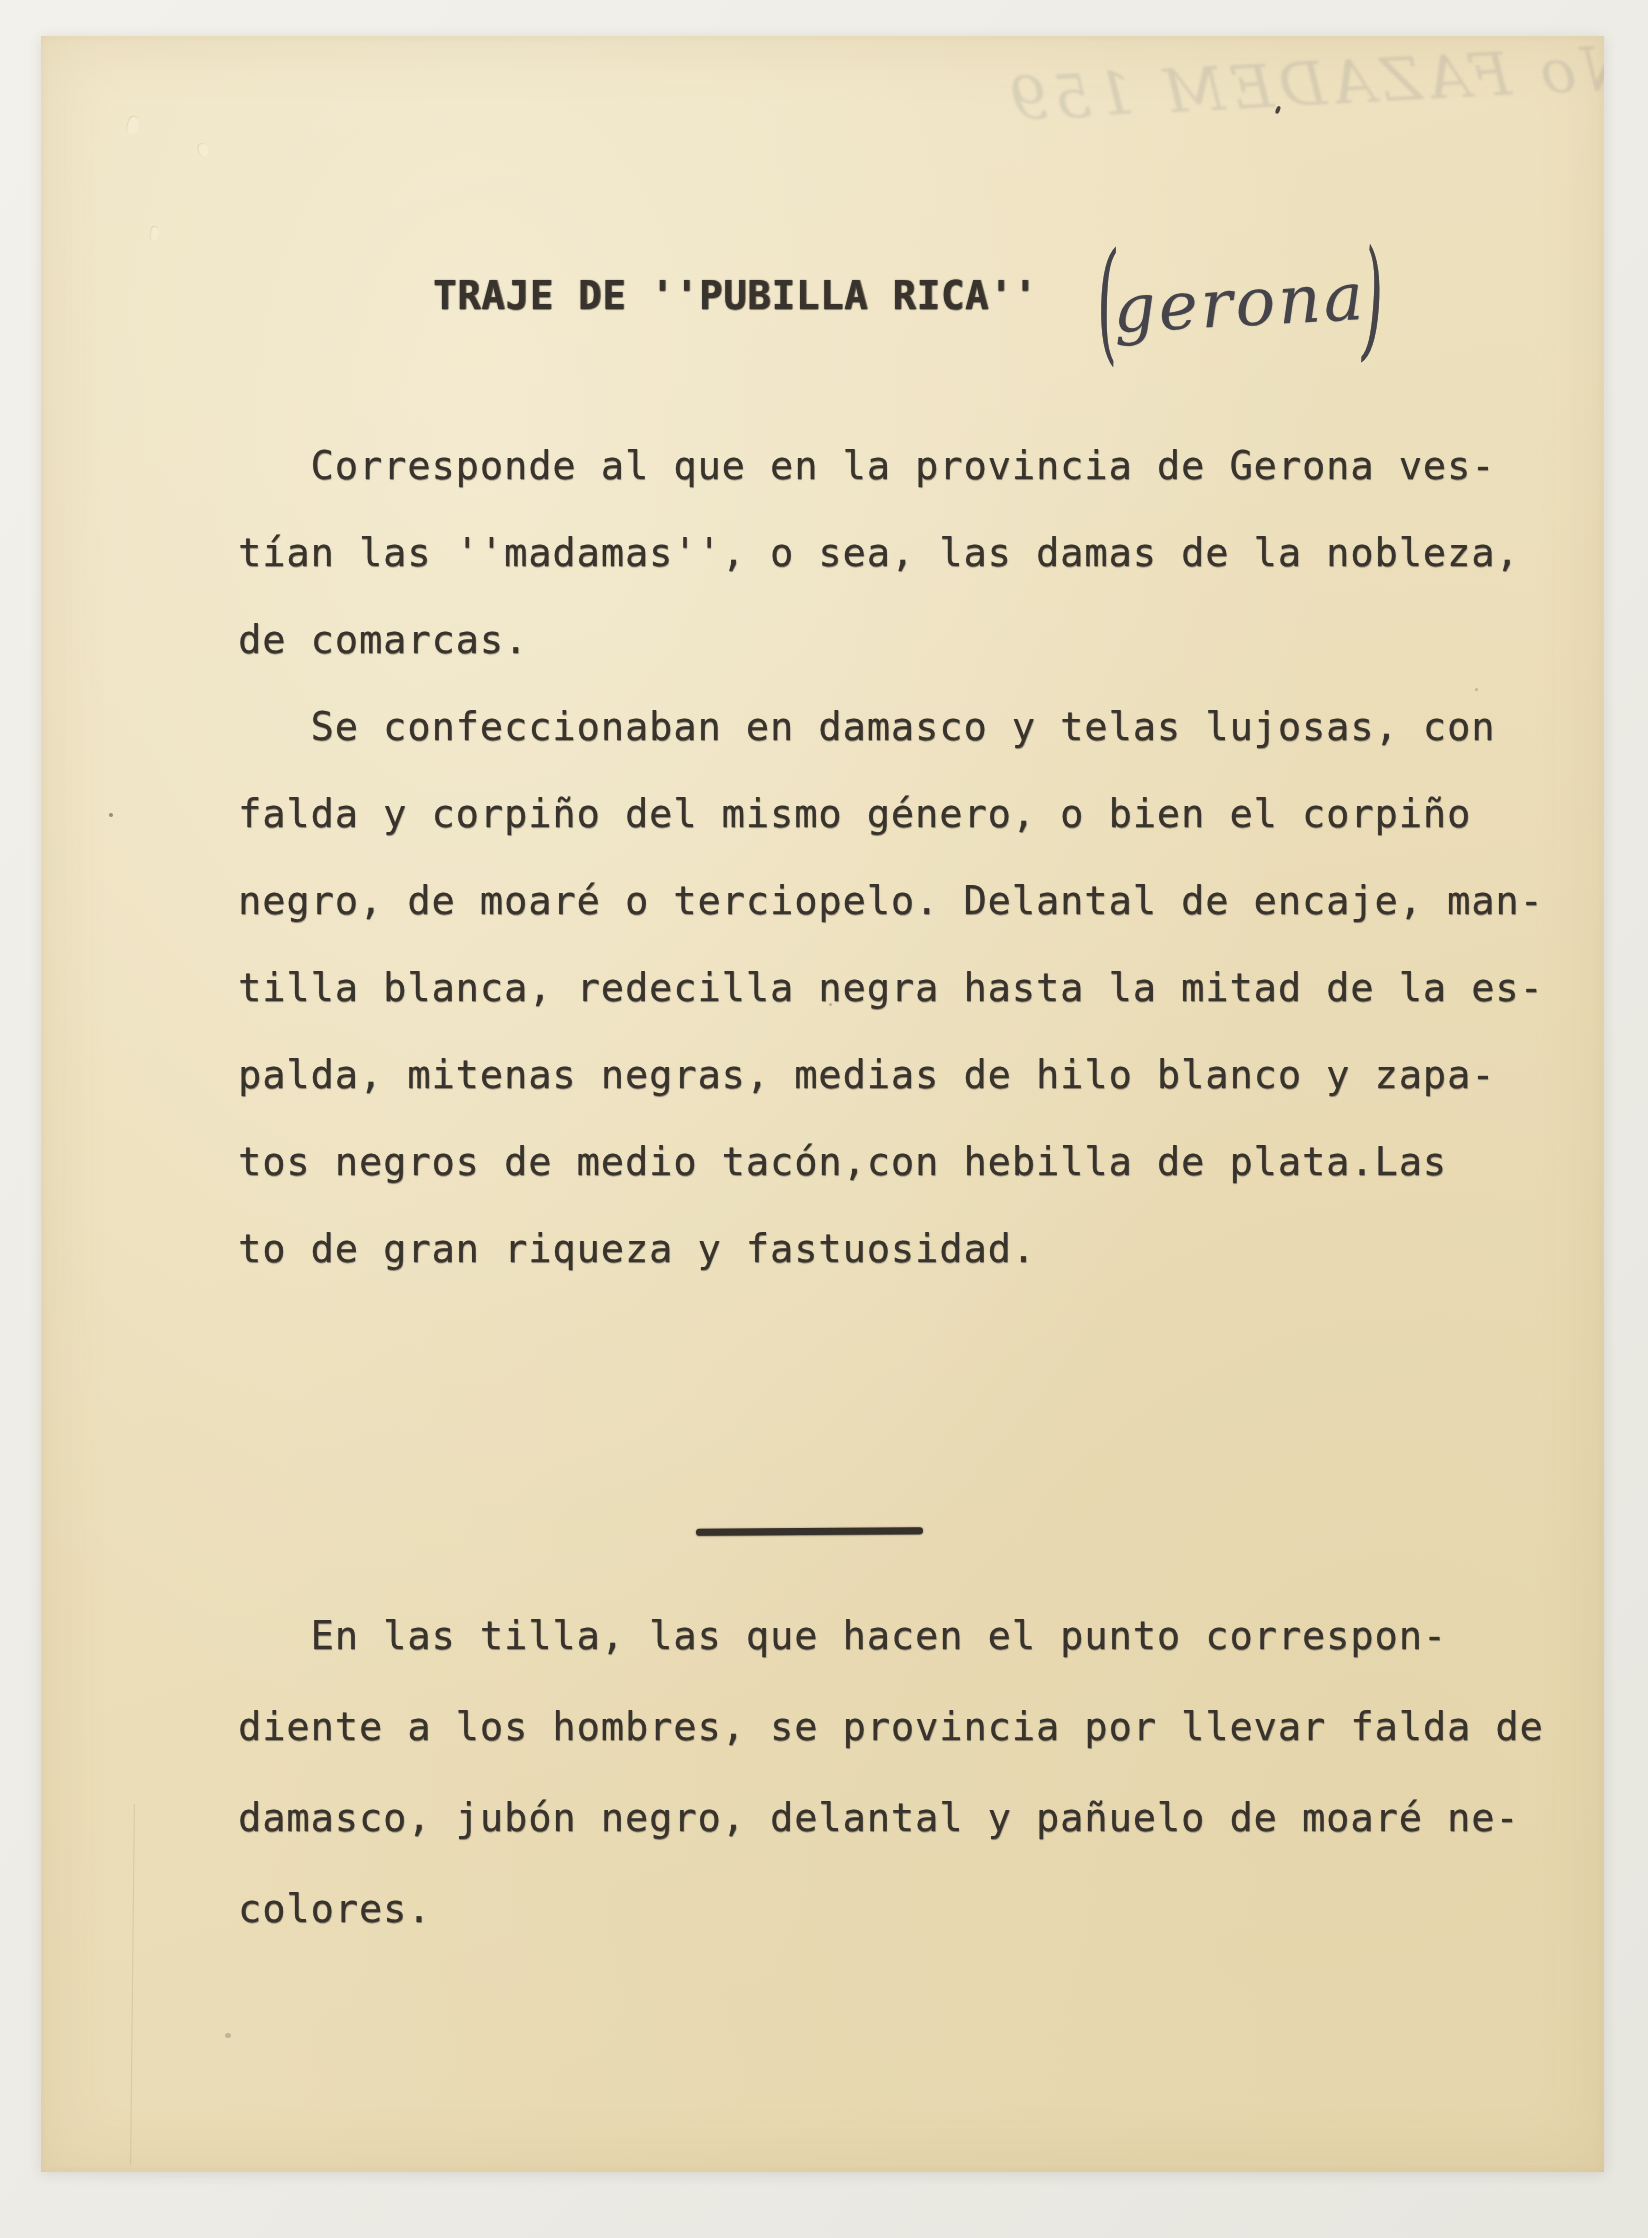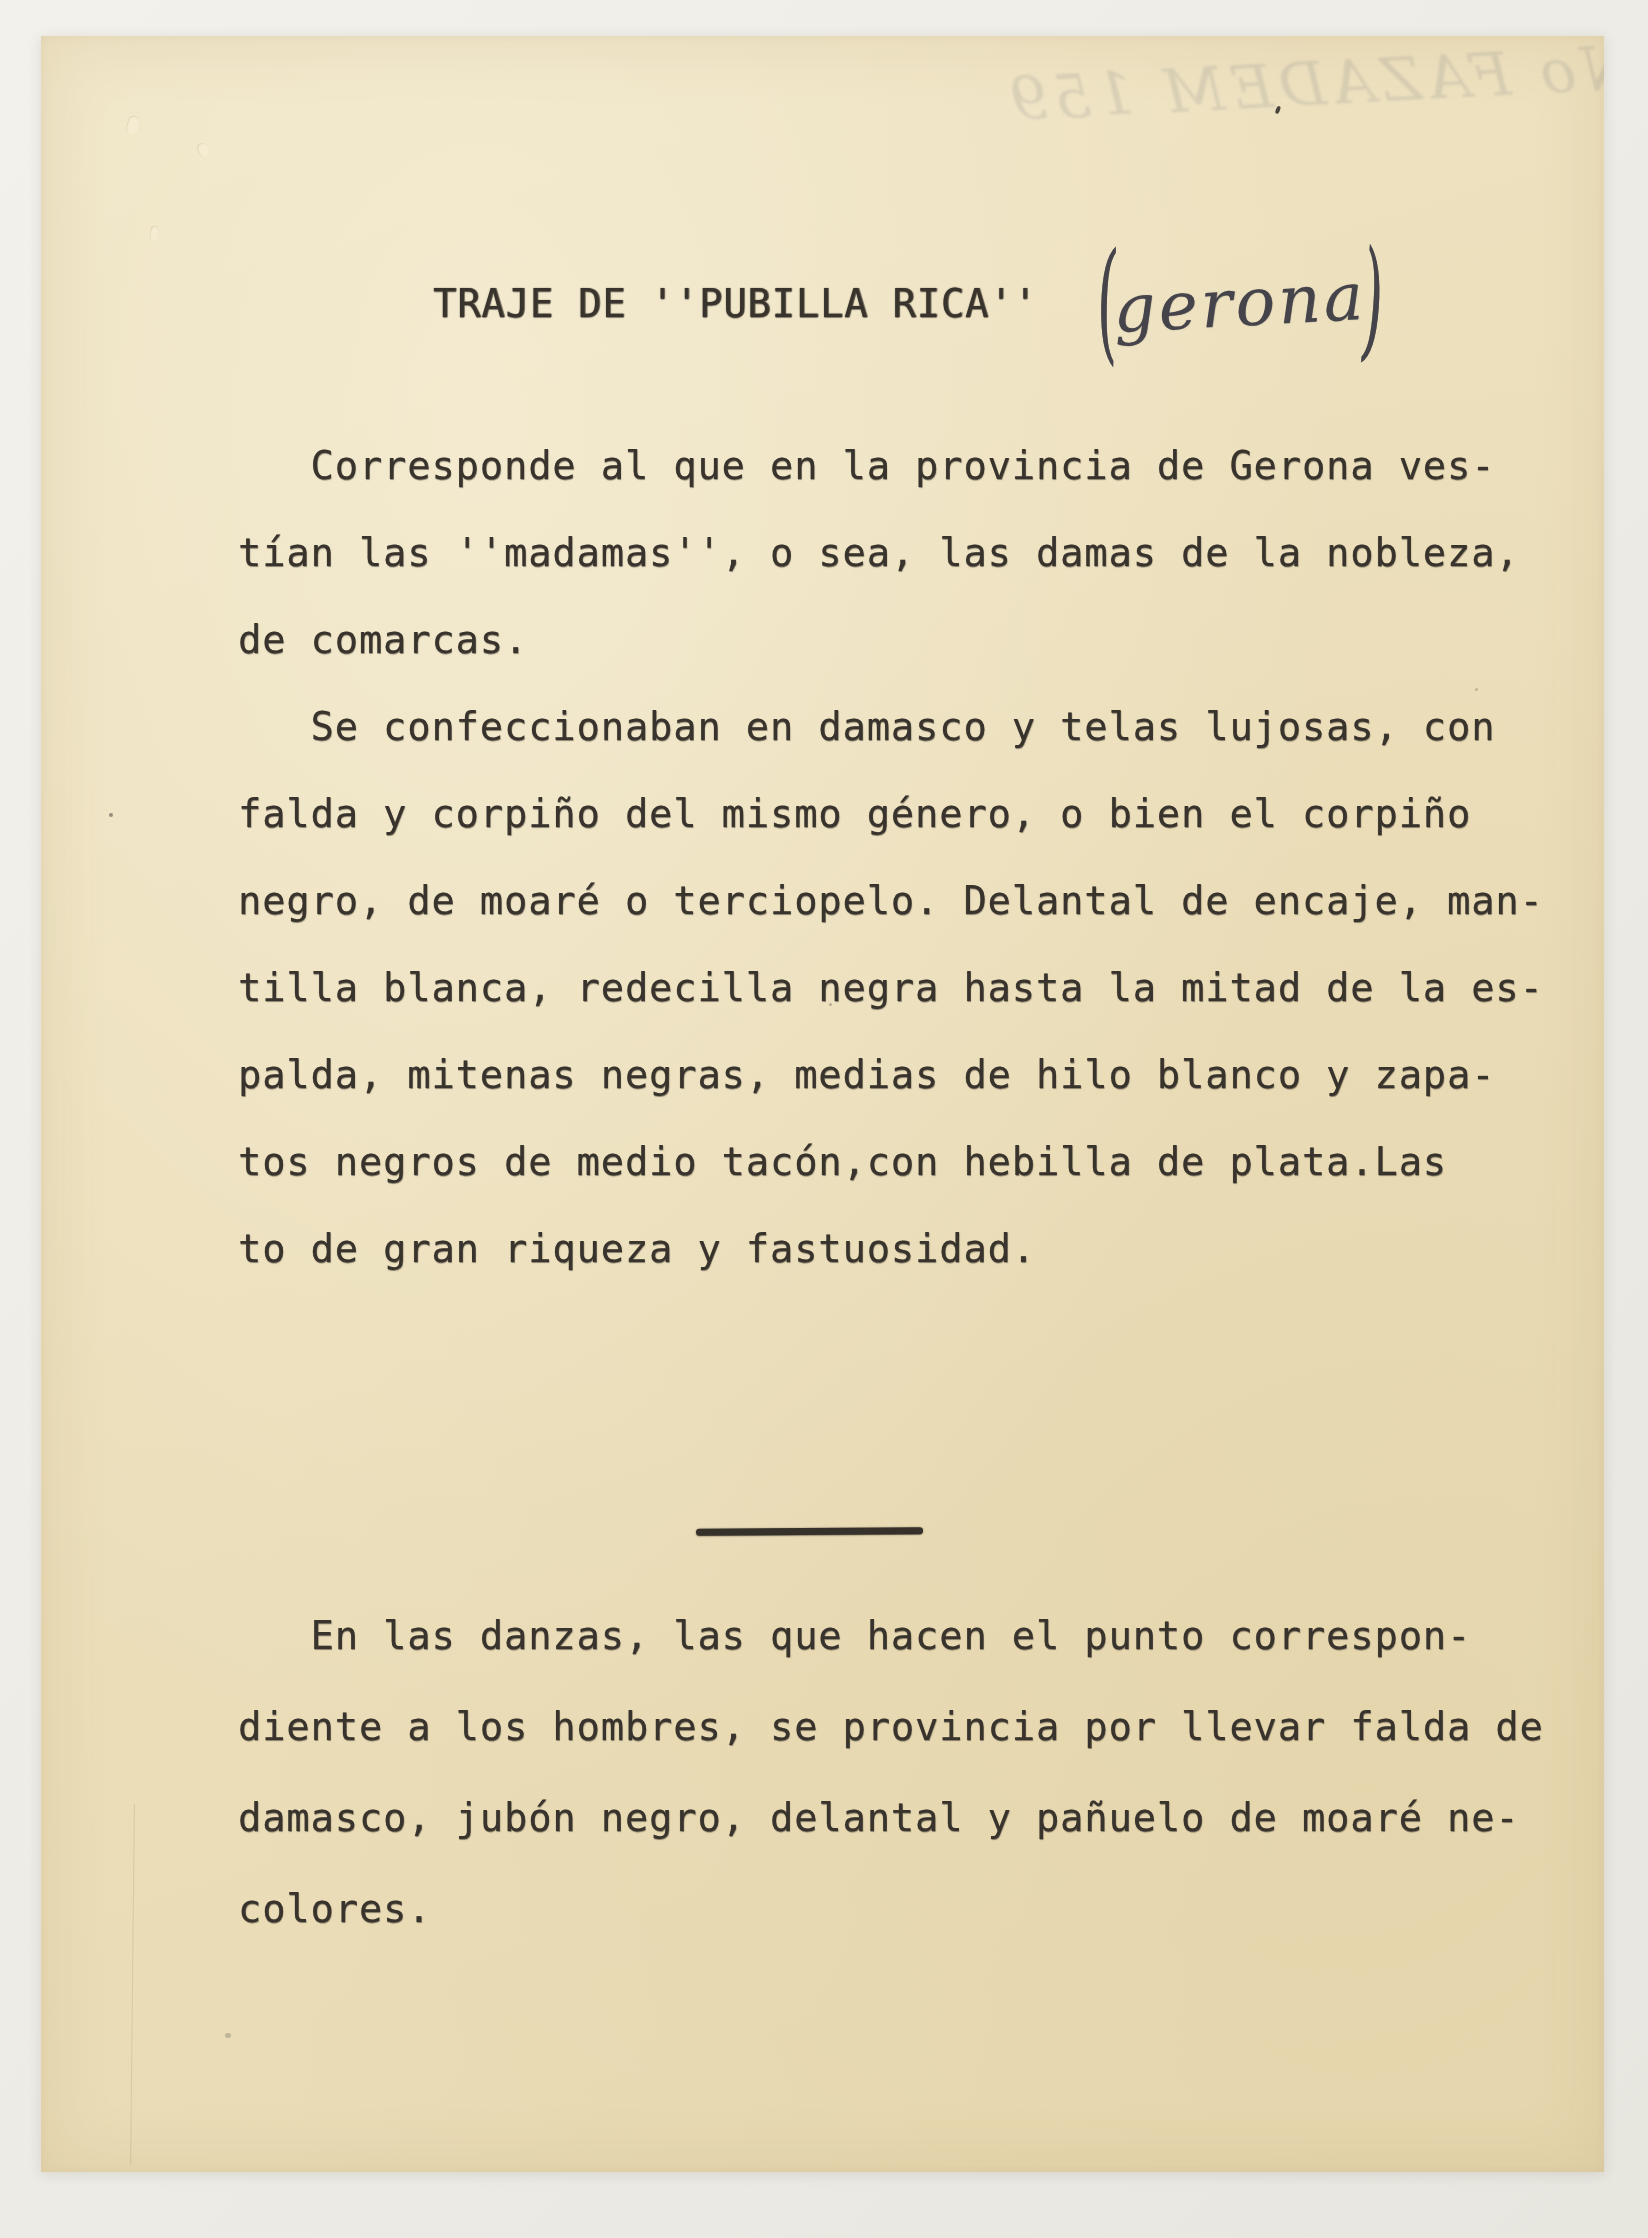--- a/index.html
+++ b/index.html
@@ -42,25 +42,25 @@
     height: 87px;
     line-height: 87px;
     white-space: pre;
   }
   .block-1 { position: absolute; left: 197px; top: 386px; }
   .block-2 { position: absolute; left: 197px; top: 1554px; }
   .block-2 .line { height: 91px; line-height: 91px; }
   .title-line {
     position: absolute;
     left: 392px;
-    top: 224px;
+    top: 216px;
     height: 87px;
     line-height: 87px;
     white-space: pre;
-    font-weight: normal;
+    font-weight: bold;
     text-shadow:
       1.1px 0 0.7px rgba(56,50,42,0.65),
       0 0 1.4px rgba(56,50,42,0.45),
       0.4px 0.6px 0.9px rgba(56,50,42,0.5);
   }
   .annotation {
     position: absolute;
     left: 1041px;
     top: 204px;
     display: flex;
@@ -159,21 +159,21 @@
       <div class="line">negro, de moaré o terciopelo. Delantal de encaje, man-</div>
       <div class="line">tilla blanca, redecilla negra hasta la mitad de la es-</div>
       <div class="line">palda, mitenas negras, medias de hilo blanco y zapa-</div>
       <div class="line">tos negros de medio tacón,con hebilla de plata.Las</div>
       <div class="line">to de gran riqueza y fastuosidad.</div>
     </div>
 
   <div class="divider"></div>
 
   <div class="typed block-2">
-      <div class="line">   En las danzas, las que hacen el punto correspon-</div>
+      <div class="line">   En las tilla, las que hacen el punto correspon-</div>
       <div class="line">diente a los hombres, se provincia por llevar falda de</div>
       <div class="line">damasco, jubón negro, delantal y pañuelo de moaré ne-</div>
       <div class="line">colores.</div>
     </div>
 
   <div class="speck speck-ink-1"></div>
   <div class="speck speck-dot-1"></div>
   <div class="speck speck-dot-2"></div>
   <div class="speck speck-dot-3"></div>
   <div class="speck speck-dot-4"></div>

